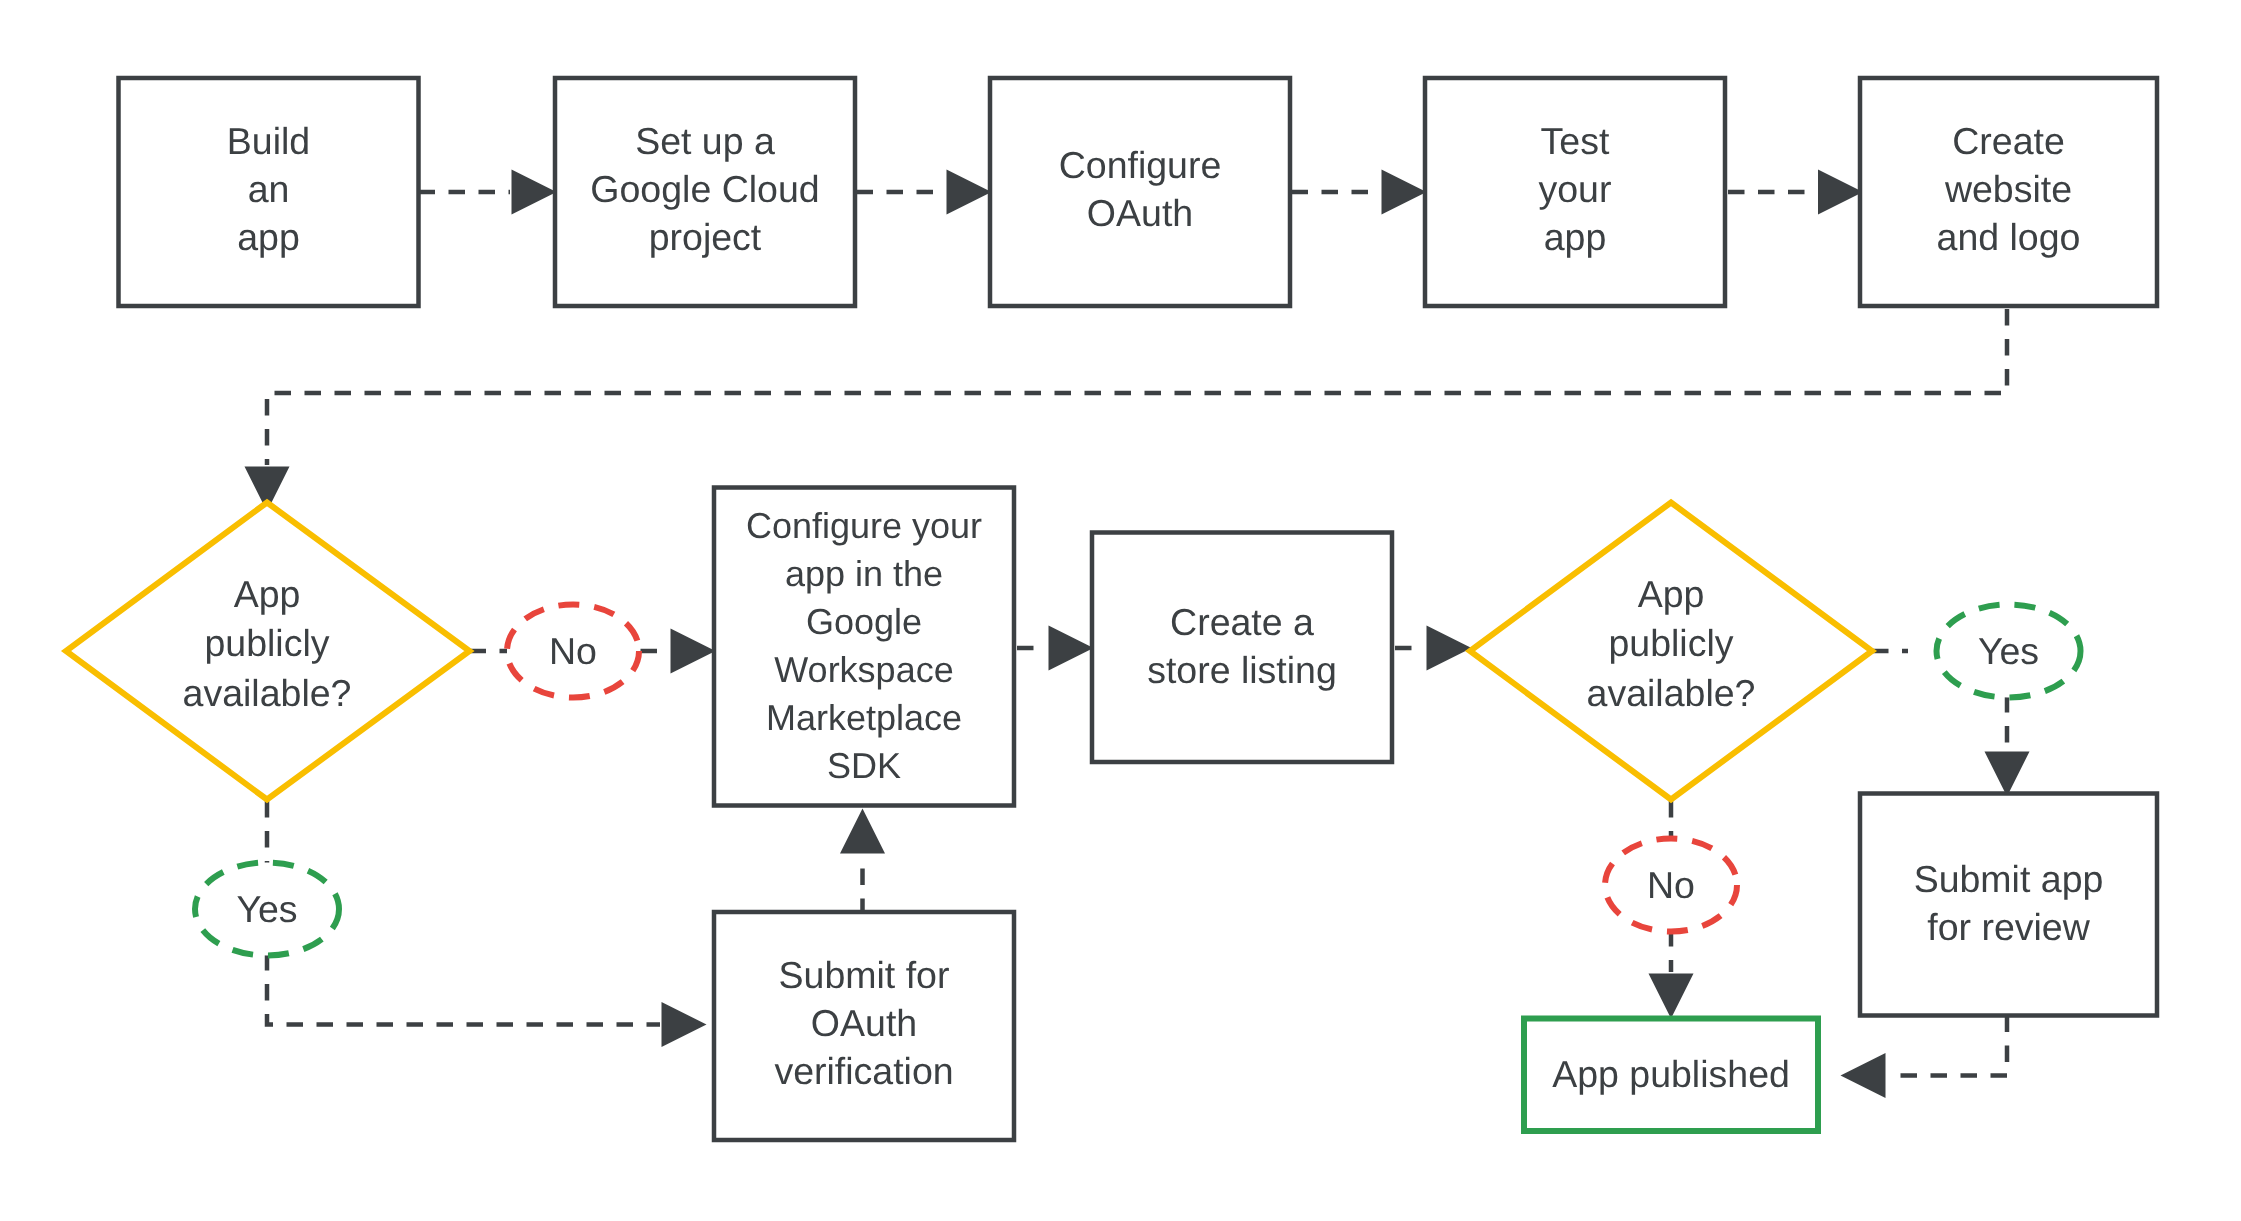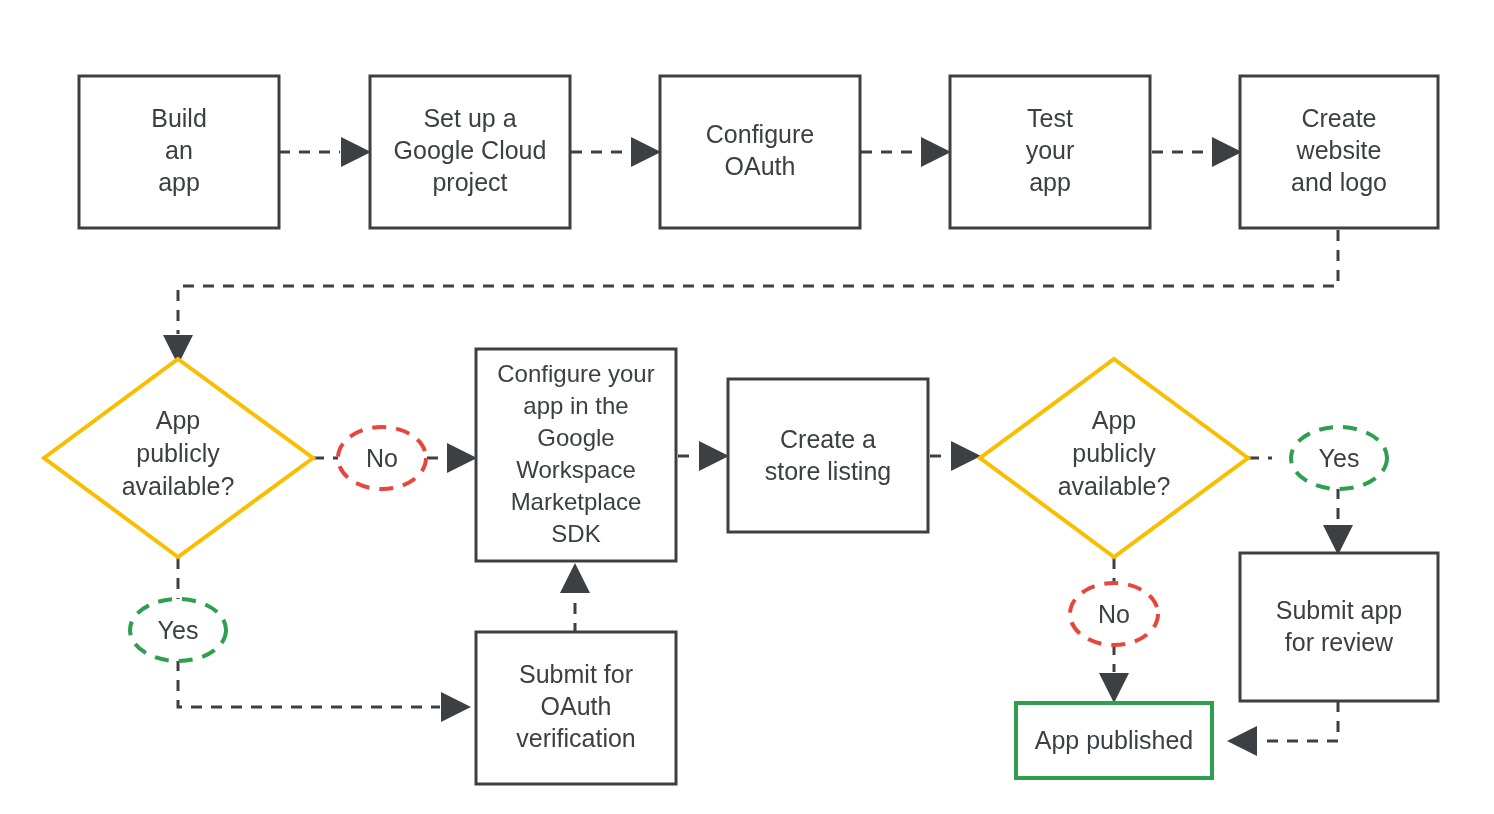--- a/index.html
+++ b/index.html
@@ -10,21 +10,20 @@
   body {
     width: 1494px;
     height: 814px;
     font-family: "Liberation Sans", sans-serif;
     overflow: hidden;
   }
   #flowchart-root {
     position: relative;
     width: 1494px;
     height: 778px;
-    margin-top: 24px;
   }
   svg#flow {
     display: block;
     width: 1494px;
     height: 814px;
   }
   .node-rect {
     fill: #ffffff;
     stroke: #3C4043;
     stroke-width: 3;

